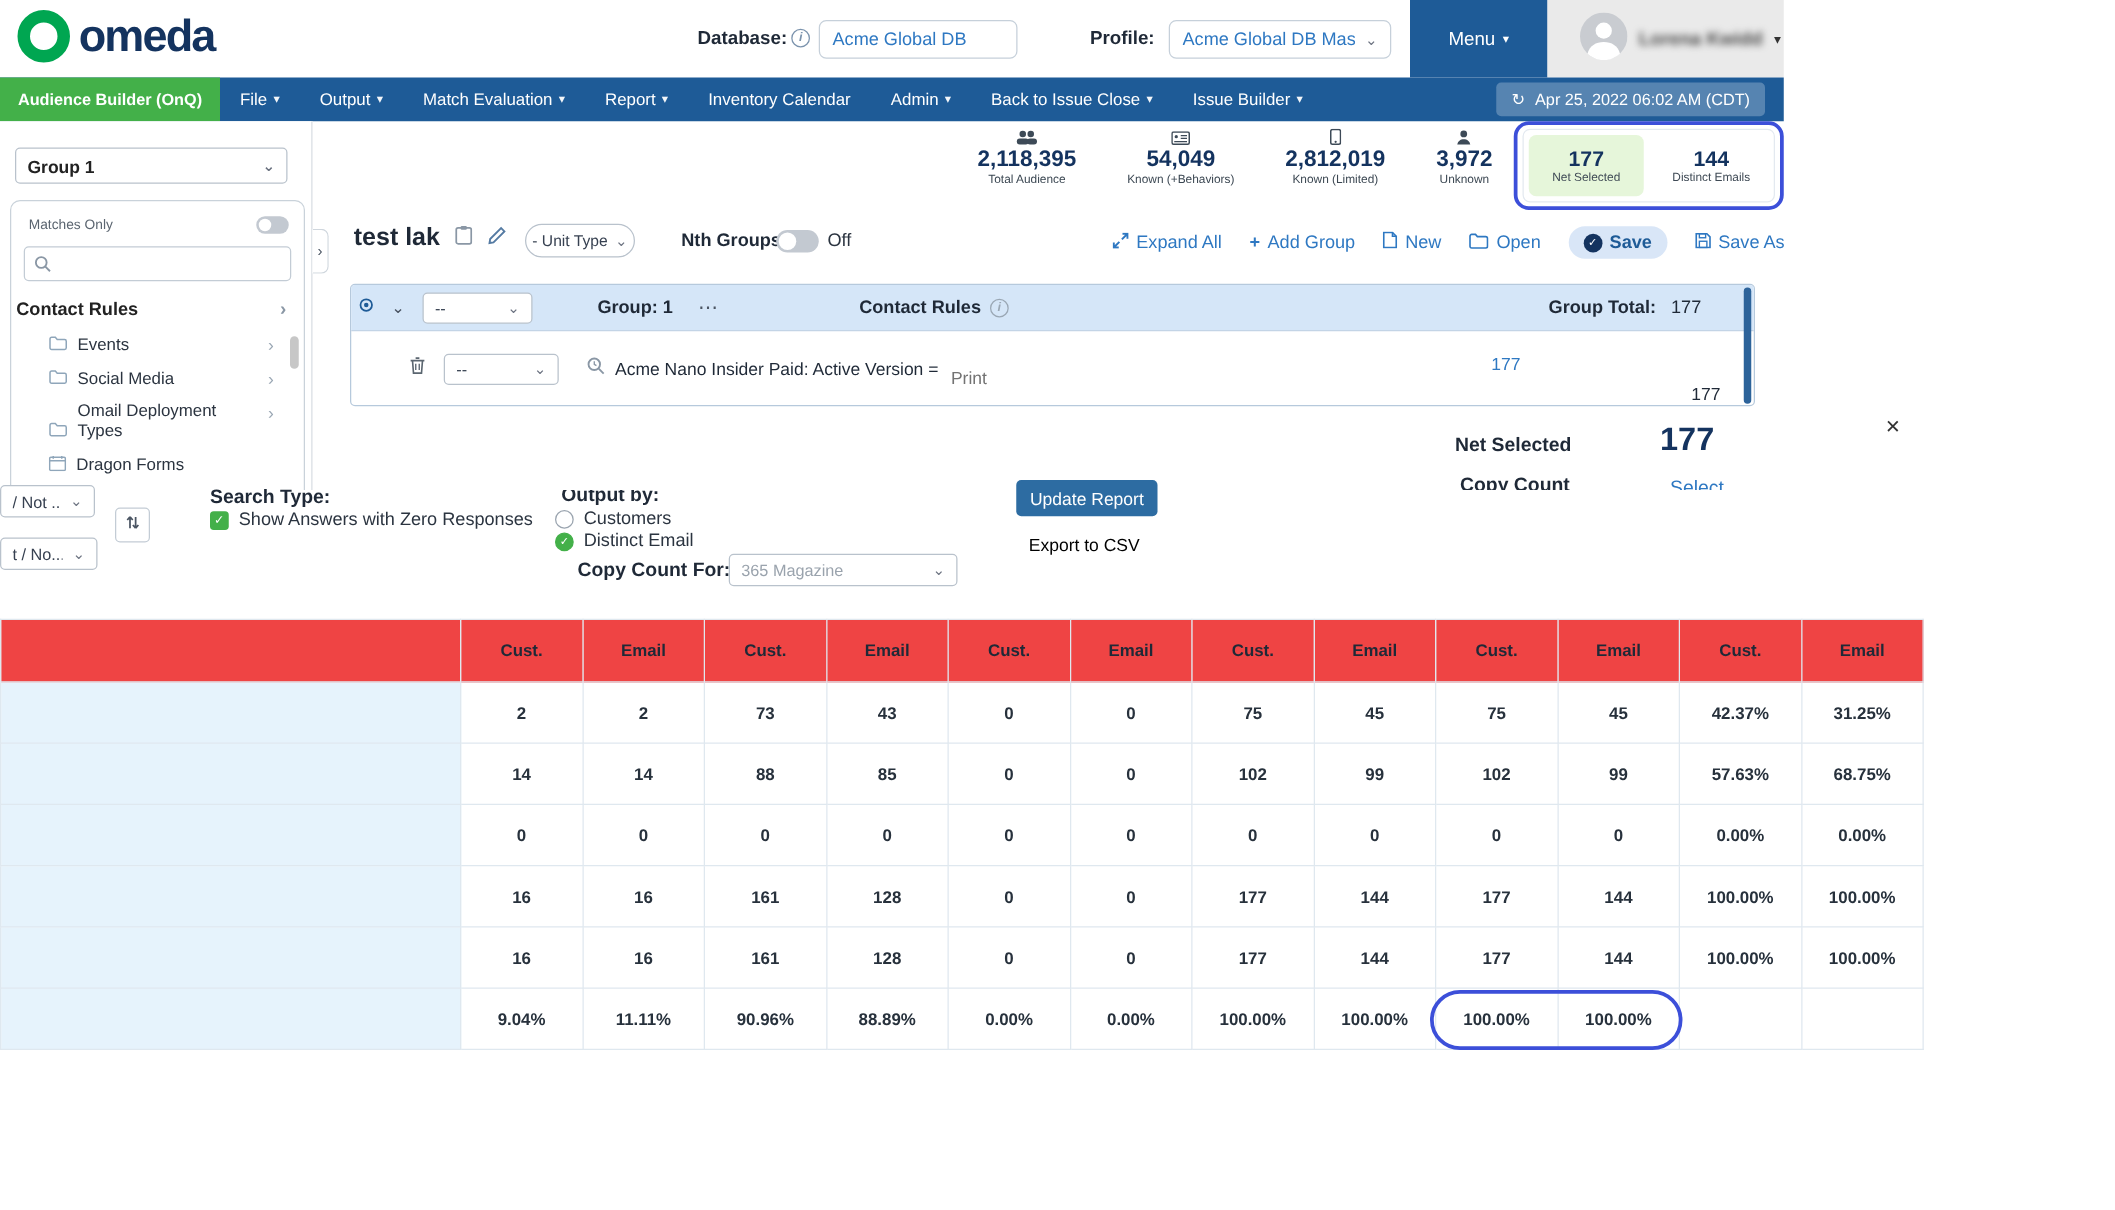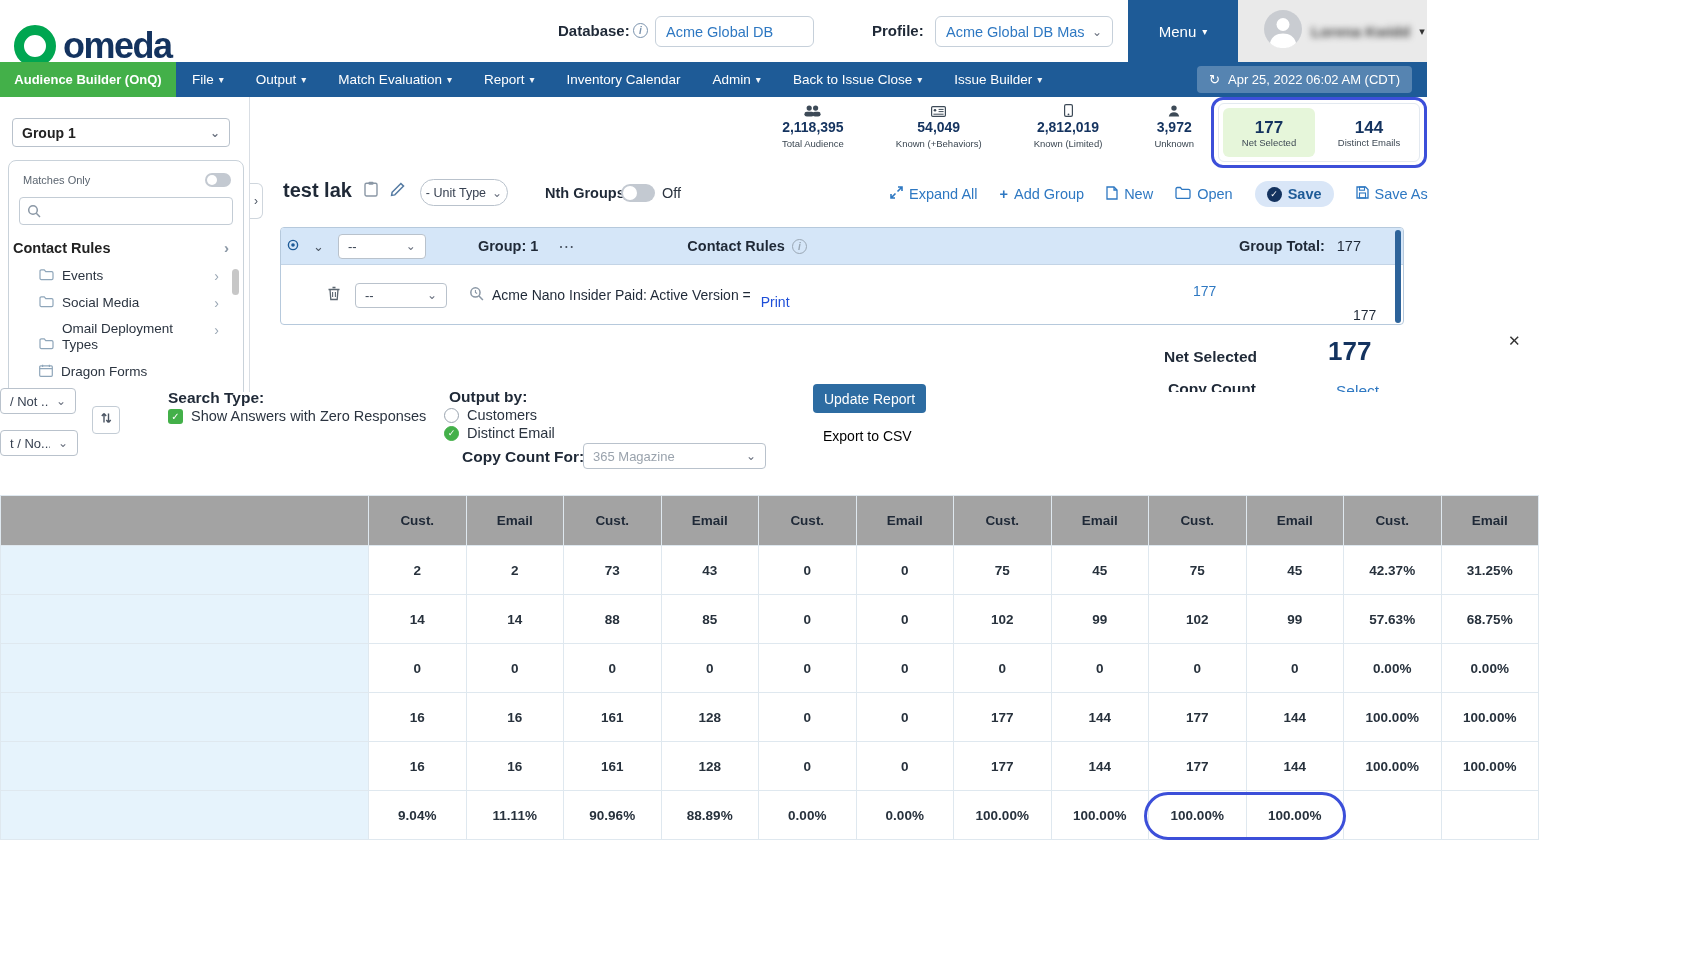--- a/index.html
+++ b/index.html
@@ -1,21 +1,21 @@
 <!DOCTYPE html>
 <html><head>
 <meta charset="utf-8">
 <style>
   * { margin:0; padding:0; box-sizing:border-box; }
   body { background:#fff; font-family:"Liberation Sans","DejaVu Sans",sans-serif; }
   .screen { position:relative; width:1692px; height:968px; background:#fff; overflow:hidden; color:#1f2937; }
 
   
   .top-header { position:absolute; left:0; top:0; width:1692px; height:62px; background:#fff; }
-  .logo { position:absolute; left:14px; top:8px; display:flex; align-items:flex-start; gap:7px;margin-top:17px; }
+  .logo { position:absolute; left:14px; top:8px; display:flex; align-items:flex-start; gap:7px; }
   .logo-ring { width:42px; height:42px; border:10px solid #00a651; border-radius:50%; background:#fff; }
   .logo-text { font-size:36px; font-weight:bold; color:#14335f; letter-spacing:-1.5px; }
   .hdr-label { position:absolute; top:22px; font-size:15px; font-weight:bold; color:#1f2937; }
   .hdr-box { position:absolute; top:16px; height:31px; background:#fff; border:1px solid #c6d0da; border-radius:6px;
              display:flex; align-items:center; justify-content:space-between; padding:0 10px; font-size:14.5px; color:#2e78c2; }
   .info-circle { display:inline-flex; width:15px; height:15px; border:1.4px solid #7b93ad; border-radius:50%;
                  color:#7b93ad; font-size:10px; align-items:center; justify-content:center; font-weight:bold; font-style:italic; }
   .sel-caret { color:#6b7280; font-size:12px; margin-left:8px; }
   .menu-btn { position:absolute; left:1128px; top:0; width:110px; height:62px; background:#1e5b97; color:#fff;
               display:flex; align-items:center; justify-content:center; gap:6px; font-size:15px; cursor:pointer; }
@@ -59,21 +59,21 @@
                      border-left:none; border-radius:0 6px 6px 0; display:flex; align-items:center; justify-content:center;
                      color:#4b5563; font-size:12px; cursor:pointer; z-index:3; }
 
   
   .tabs { position:absolute; left:290px; top:133px; display:flex; gap:30px; }
   .tab { font-size:15px; color:#7d8790; padding-bottom:9px; cursor:pointer; }
   .tab.active { color:#13325b; font-weight:bold; border-bottom:3px solid #2e78c2; }
   .stats-row { position:absolute; left:782px; top:103px; width:412px; display:flex; justify-content:space-between; }
   .stat { text-align:center; }
   .stat-icon { height:14px; }
-  .stat-value { font-size:14px; font-weight:bold; color:#14335f; line-height:20px; }
+  .stat-value { font-size:18px; font-weight:bold; color:#14335f; line-height:20px; }
   .stat-label { font-size:9.5px; color:#3b4752; white-space:nowrap; margin-top:1px; }
   .sel-card { position:absolute; left:1218px; top:103px; width:202px; height:59px; background:#fff; border:1px solid #e3e9f0;
               border-radius:6px; display:flex; align-items:stretch; }
   .sel-half { flex:1; display:flex; flex-direction:column; align-items:center; justify-content:center; margin:4px; border-radius:6px; }
   .sel-half.green { background:#e6f6da; }
   .sel-val { font-size:17px; font-weight:bold; color:#14335f; line-height:19px; }
   .sel-lab { font-size:9.5px; color:#3f4a55; white-space:nowrap; }
 
   
   .query-title-row { position:absolute; left:283px; top:179px; display:flex; align-items:center; gap:12px; }
@@ -112,21 +112,21 @@
   .ctrl-row { position:absolute; display:flex; align-items:center; gap:8px; font-size:14.5px; color:#2b3440; }
   .sort-btn { position:absolute; left:92px; top:406px; width:28px; height:28px; border:1px solid #c3ccd5; border-radius:4px;
               background:#fff; display:flex; align-items:center; justify-content:center; cursor:pointer; }
 
   
   .report-table-wrap { position:absolute; left:0; top:495px; }
   .report-table { border-collapse:collapse; table-layout:fixed; width:1538px; background:#fff; }
   .report-table th, .report-table td { border:1px solid #dfe8ef; }
   .report-table .gh-row th { height:51px; background:#eaf3fb; font-size:13.5px; color:#1f2937; font-weight:bold; }
   .report-table .title-cell { text-align:left; padding-left:2px; font-size:15px; white-space:nowrap; overflow:hidden; }
-  .report-table .sh-row th { height:50px; background:#a3a3a3; font-size:13.5px; color:#1f2937; }
+  .report-table .sh-row th { height:50px; background:#ef4444; font-size:13.5px; color:#1f2937; }
   .report-table .data-row td { height:49px; text-align:center; font-size:13.5px; font-weight:600; color:#27313c; }
   .report-table .label-col { background:#e6f3fc; }
   .report-table .grp { border-left:1px solid #c9d8e2; }
 
   
   .annotation { position:absolute; border:3px solid #3c4fd9; background:transparent; pointer-events:none; z-index:30; }
 </style>
 </head>
 <body>
 
@@ -435,21 +435,21 @@
         <span class="sel-caret">⌄</span>
       </div>
       <span style="margin-left:22px;">
         <svg width="15" height="15" viewBox="0 0 14 14">
             <circle cx="6" cy="6" r="4.3" fill="none" stroke="#8a97a5" stroke-width="1.4"></circle>
             <path d="M9.3 9.3L13 13" stroke="#8a97a5" stroke-width="1.4"></path>
             <path d="M6 3.8V6l1.6 1" stroke="#8a97a5" stroke-width="1" fill="none"></path>
           </svg>
       </span>
       <span style="margin-left:8px;font-size:14px;color:#1f2937;">Acme Nano Insider Paid: Active Version =</span>
-      <span style="margin-left:10px;font-size:14px;color:#1d4ed8;margin-top:13px;">Print</span>
+      <span style="margin-left:10px;font-size:14px;color:#737373;margin-top:13px;">Print</span>
       <span style="position:absolute;left:912px;top:18px;font-size:14px;color:#2e78c2;">177</span>
       <span style="position:absolute;left:1072px;top:42px;font-size:14px;color:#1f2937;">177</span>
     </div>
     <div class="gp-scroll"></div>
   </div>
 
   <div class="summary-strip">
     <span class="close-x">✕</span>
     <span style="position:absolute;left:884px;top:18px;font-size:15.5px;font-weight:bold;color:#1f2937;">Net Selected</span>
     <span style="position:absolute;left:1048px;top:6px;font-size:26px;font-weight:bold;color:#14335f;">177</span>

